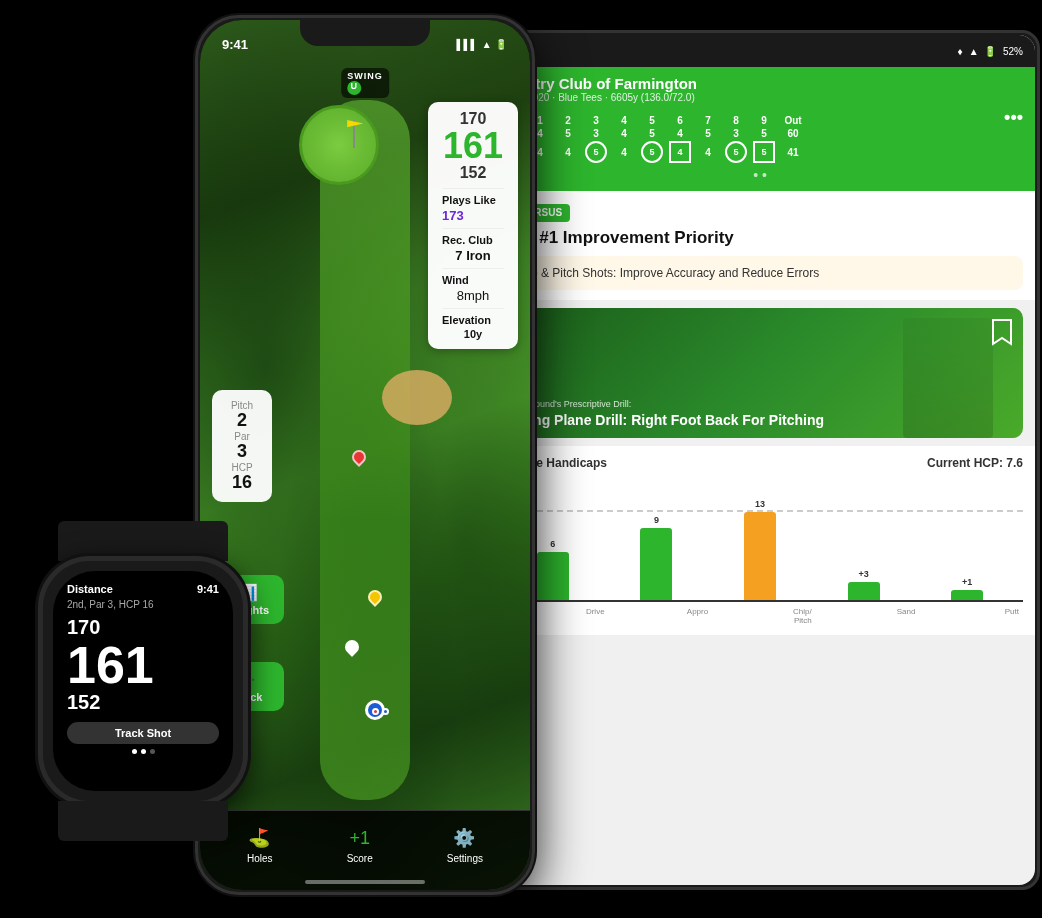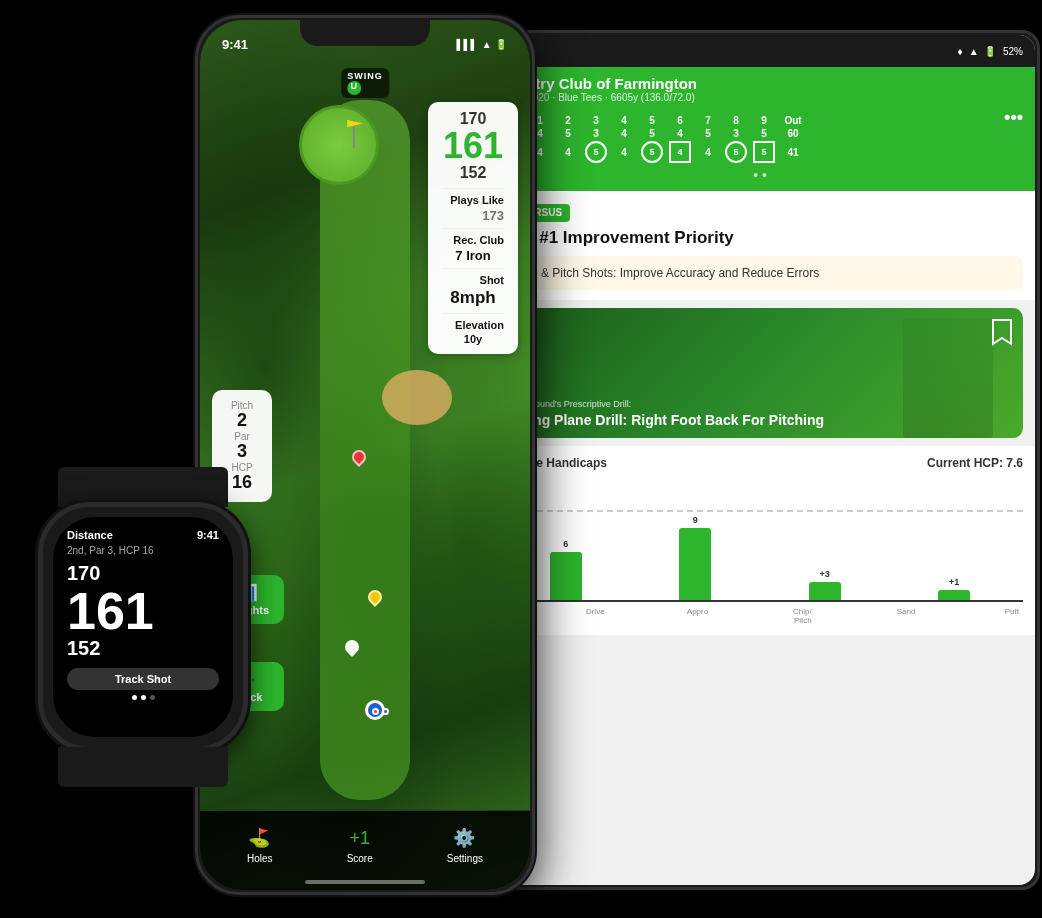--- a/index.html
+++ b/index.html
@@ -9,21 +9,21 @@
       background: #000;
       font-family: -apple-system, BlinkMacSystemFont, 'Helvetica Neue', Arial, sans-serif;
       overflow: hidden;
       position: relative;
     }
 
     
     .watch-container {
       position: absolute;
       left: 28px;
-      top: 462px;
+      top: 516px;
       width: 230px;
       height: 270px;
       z-index: 10;
     }
     .watch-body {
       width: 210px;
       height: 250px;
       background: #1a1a1a;
       border-radius: 52px;
       border: 5px solid #2a2a2a;
@@ -297,21 +297,21 @@
       border-radius: 10px;
       padding: 8px 14px;
       text-align: center;
       min-width: 90px;
       box-shadow: 0 2px 10px rgba(0,0,0,0.3);
     }
     .dist-top { font-size: 16px; font-weight: 600; color: #333; }
     .dist-main { font-size: 36px; font-weight: 800; color: #2db52d; line-height: 1; }
     .dist-bottom { font-size: 16px; font-weight: 600; color: #333; margin-bottom: 6px; }
     .dist-divider { border-top: 1px solid #eee; margin: 4px 0; }
-    .dist-row { display: flex; justify-content: flex-end; font-size: 10px; color: #666; padding: 1px 0; }
+    .dist-row { display: flex; justify-content: flex-start; font-size: 10px; color: #666; padding: 1px 0; }
     .dist-row span:last-child { font-weight: 700; color: #111; font-size: 11px; }
 
     
     .hole-card {
       position: absolute;
       top: 370px;
       left: 12px;
       background: rgba(255,255,255,0.95);
       border-radius: 10px;
       padding: 10px 14px;
@@ -736,35 +736,35 @@
 
       <div class="dist-card">
         <div class="dist-top">170</div>
         <div class="dist-main">161</div>
         <div class="dist-bottom">152</div>
         <div class="dist-divider"></div>
         <div class="dist-row">
           <span>Plays Like</span>
         </div>
         <div class="dist-row">
-          <span style="font-weight:800;font-size:13px;color:#737373;">173</span>
+          <span style="font-weight:800;font-size:13px;color:#6d28d9;">173</span>
         </div>
         <div class="dist-divider"></div>
         <div class="dist-row">
           <span>Rec. Club</span>
         </div>
         <div class="dist-row">
           <span style="font-weight:800;font-size:13px;color:#111;margin:0 auto;">7 Iron</span>
         </div>
         <div class="dist-divider"></div>
         <div class="dist-row">
-          <span>Shot</span>
+          <span>Wind</span>
         </div>
         <div class="dist-row">
-          <span style="font-weight:700;font-size:17px;color:#111;margin:0 auto;">8mph</span>
+          <span style="font-weight:400;font-size:13px;color:#111;margin:0 auto;">8mph</span>
         </div>
         <div class="dist-divider"></div>
         <div class="dist-row">
           <span>Elevation</span>
         </div>
         <div class="dist-row">
           <span style="font-weight:800;font-size:11px;color:#111;margin:0 auto;">10y</span>
         </div>
       </div>
 
@@ -927,20 +927,24 @@
           <div class="chart-col">
             <div class="chart-val">6</div>
             <div class="chart-bar bar-green" style="height:48px;"></div>
           </div>
 
           <div class="chart-col">
             <div class="chart-val">9</div>
             <div class="chart-bar bar-green" style="height:72px;"></div>
           </div>
 
+          <div class="chart-col">
+            <div class="chart-val">13</div>
+            <div class="chart-bar bar-orange" style="height:88px;"></div>
+          </div>
 
           <div class="chart-col">
             <div class="chart-val">+3</div>
             <div class="chart-bar bar-green-small" style="height:18px;"></div>
           </div>
 
           <div class="chart-col">
             <div class="chart-val">+1</div>
             <div class="chart-bar bar-green-small" style="height:10px;"></div>
           </div>

